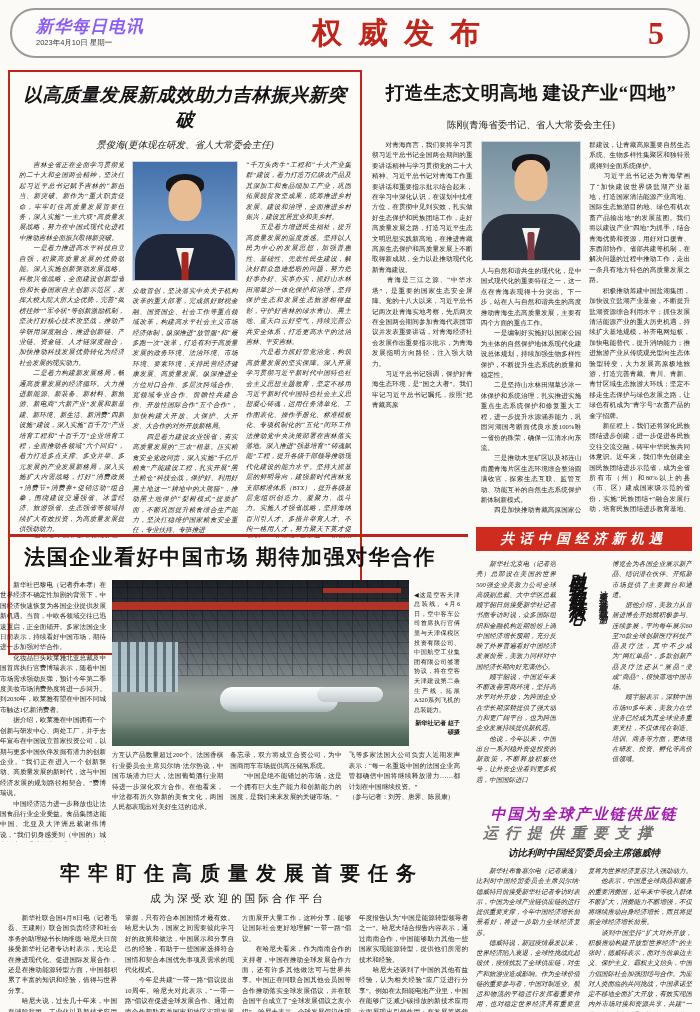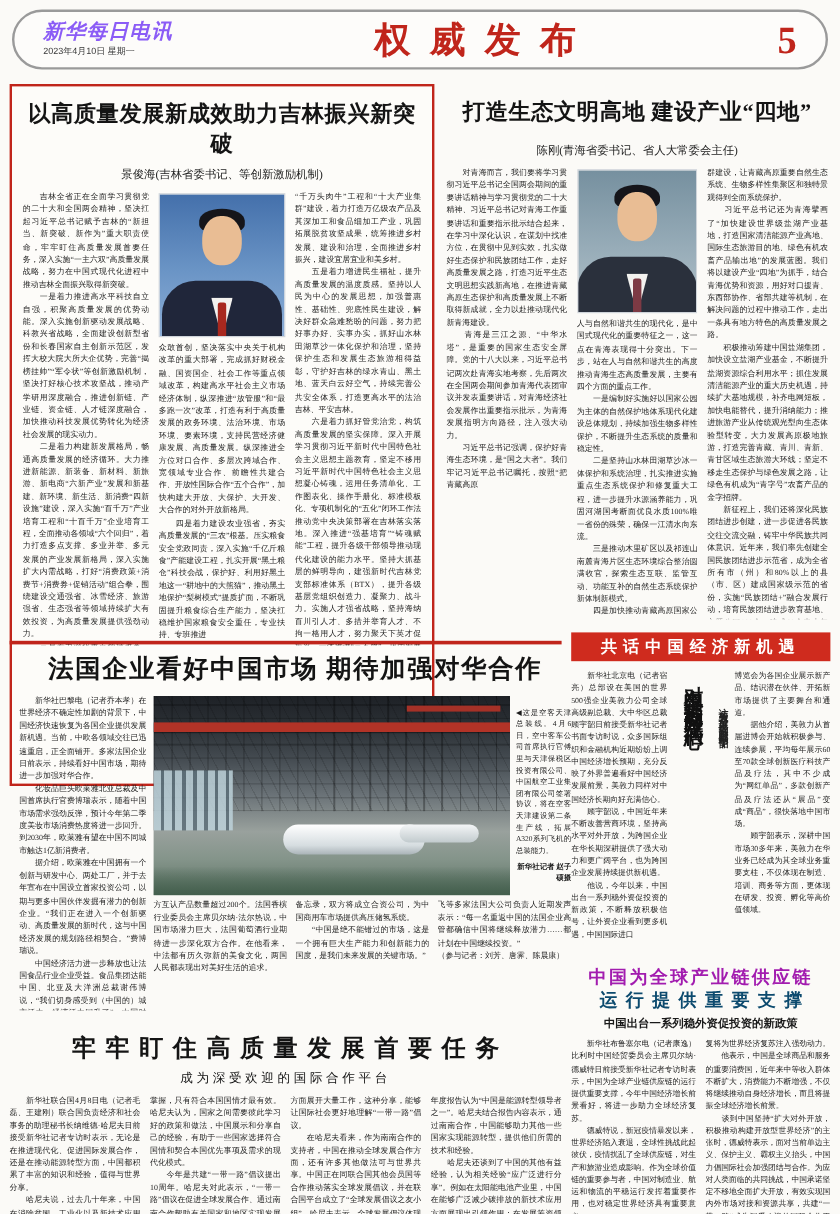--- a/index.html
+++ b/index.html
@@ -21,21 +21,21 @@
   .date{font-size:7.5px;color:#3a3a3a;font-family:"Liberation Sans",sans-serif;margin-top:2px;}
   .section-title{flex:1;text-align:center;font-size:30px;font-weight:900;color:#c0251b;letter-spacing:16px;text-indent:16px;}
   .page-no{font-size:32px;font-weight:900;color:#c0251b;}
   
   .art-head{font-weight:900;text-align:center;color:#141414;}
   .byline{text-align:center;font-size:9.5px;color:#222;}
   .cols{display:flex;overflow:hidden;}
   .tcol{flex:1;font-size:6.6px;line-height:1.58;text-align:justify;white-space:pre-line;overflow:hidden;color:#1c1c1c;}
   
   #jilin{left:8px;top:70px;width:354px;height:585px;box-sizing:border-box;
-    border:2.5px solid #c0251b;padding:8px 9px 6px;background:#fdfcf9;}
+    border:2.5px solid #c0251b;padding:8px 9px 6px;background:#fdfcf9;font-style:italic;}
   #jilin .art-head{font-size:18.5px;letter-spacing:.5px;margin:2px 0 7px;}
   #jilin .byline{margin-bottom:8px;}
   #jilin .cols{gap:8px;height:378px;}
   #qinghai{left:370px;top:70px;width:322px;height:458px;box-sizing:border-box;padding:10px 2px 6px;}
   #qinghai .art-head{font-size:18.5px;letter-spacing:.5px;margin:0 0 14px;}
   #qinghai .byline{margin-bottom:8px;}
   #qinghai .cols{gap:8px;height:376px;}
   
   .portrait{height:118px;margin:1px 0 5px;position:relative;overflow:hidden;border:1px solid #cfd4da;}
   .p-bg1{background:linear-gradient(180deg,#4470ab 0%,#6b95c6 55%,#8cadd6 100%);}
@@ -43,21 +43,21 @@
   .p-hair{position:absolute;top:12px;left:50%;transform:translateX(-50%);width:38px;height:20px;background:#15151a;border-radius:50% 50% 35% 35%;}
   .p-head{position:absolute;top:18px;left:50%;transform:translateX(-50%);width:33px;height:41px;background:#e9bd94;border-radius:46% 46% 44% 44%;}
   .p-suit{position:absolute;bottom:-4px;left:50%;transform:translateX(-50%);width:100px;height:50px;background:#20263a;border-radius:28px 28px 0 0;}
   .p-suit2{background:#2a303c;}
   .p-shirt{position:absolute;bottom:-2px;left:50%;transform:translateX(-50%);width:18px;height:34px;background:#f3f2ef;clip-path:polygon(0 0,100% 0,50% 100%);}
   .p-tie{position:absolute;bottom:-2px;left:50%;transform:translateX(-50%);width:7px;height:30px;background:#a8281f;border-radius:2px;}
   .p-tie2{background:#7d3a44;}
   
   #sep-red{left:8px;top:534px;width:460px;height:3px;background:#c0251b;}
   
-  #france{left:16px;top:543px;width:460px;}
+  #france{left:0;top:543px;width:460px;}
   #france .art-head{font-size:21px;letter-spacing:1.5px;margin:0 0 9px;}
   #france .body-row{display:flex;gap:6px;}
   #france .lead-col{width:106px;flex:none;height:262px;}
   #france .right-zone{width:348px;flex:none;}
   #france .photo-row{display:flex;gap:5px;}
   #factory-photo{width:297px;height:166px;position:relative;overflow:hidden;flex:none;
     background:linear-gradient(180deg,#1e2126 0%,#2c3136 16%,#454c52 32%,#6b7378 50%,#99a19d 68%,#84948a 82%,#5c7263 100%);}
   .truss{position:absolute;left:0;top:0;width:100%;height:58%;
     background:
       repeating-linear-gradient(90deg,rgba(0,0,0,.30) 0 1px,transparent 1px 15px),
@@ -75,49 +75,49 @@
     background:linear-gradient(180deg,rgba(90,110,95,0) 0%,#44604e 100%);}
   #france .cap-col{width:46px;flex:none;font-size:6.2px;line-height:1.55;text-align:justify;white-space:pre-line;overflow:hidden;color:#1c1c1c;}
   #france .cap-credit{font-weight:bold;margin-top:3px;text-align:right;}
   #france .under-row{display:flex;gap:7px;margin-top:4px;height:92px;}
   
   #un{left:8px;top:860px;width:460px;}
   #un .art-head{font-size:20px;letter-spacing:8px;text-indent:8px;margin:0 0 5px;}
   #un .sub{font-size:10.5px;text-align:center;letter-spacing:3px;margin-bottom:7px;color:#141414;}
   #un .cols{gap:8px;height:104px;}
   
-  #huashi{left:476px;top:527px;width:216px;height:481px;}
+  #huashi{left:476px;top:527px;width:216px;height:481px;font-style:italic;}
   #huashi .banner{height:24px;background:#cf2b1e;color:#ffffff;font-size:13.5px;font-weight:900;
     letter-spacing:5px;display:flex;align-items:center;justify-content:center;font-family:"Liberation Sans",sans-serif;}
   #huashi .a1{display:flex;gap:5px;margin-top:8px;height:236px;}
   #huashi .a1 .tcol{font-size:6.5px;}
   .vtitle{writing-mode:vertical-rl;font-size:16px;font-weight:900;letter-spacing:3px;color:#111;width:26px;flex:none;text-align:start;}
   .vsub{writing-mode:vertical-rl;font-size:8px;font-weight:bold;letter-spacing:2px;color:#222;width:15px;flex:none;margin-top:24px;}
   #huashi .a2{margin-top:10px;}
   #huashi .a2 .h-line1{font-size:15px;font-weight:900;text-align:center;letter-spacing:2px;color:#a21caf;}
-  #huashi .a2 .h-line2{font-size:15px;font-weight:900;text-align:center;letter-spacing:7px;text-indent:7px;color:#0c4a6e;}
+  #huashi .a2 .h-line2{font-size:15px;font-weight:900;text-align:left;letter-spacing:7px;text-indent:7px;color:#737373;}
   #huashi .a2 .sub{font-size:9.5px;font-weight:bold;text-align:center;margin:4px 0 6px;color:#191919;}
   #huashi .a2 .cols{gap:8px;height:150px;}
   #huashi .a2 .tcol{font-size:6.5px;}
 </style>
 </head>
 <body>
 
 <div id="masthead" class="abs">
   <div class="brand-block">
     <div class="brand">新华每日电讯</div>
     <div class="date">2023年4月10日 星期一</div>
   </div>
   <div class="section-title">权威发布</div>
   <div class="page-no">5</div>
 </div>
 
 <div id="jilin" class="abs">
   <div class="art-head">以高质量发展新成效助力吉林振兴新突破</div>
-  <div class="byline">景俊海(吉林省委书记、等创新激励机制)</div>
+  <div class="byline">景俊海(更体现在研发、省人大常委会主任)</div>
   <div class="cols">
     <div class="tcol">　　吉林全省正在全面学习贯彻党的二十大和全国两会精神，坚决扛起习近平总书记赋予吉林的“新担当、新突破、新作为”重大职责使命，牢牢盯住高质量发展首要任务，深入实施“一主六双”高质量发展战略，努力在中国式现代化进程中推动吉林全面振兴取得新突破。
 　　一是着力推进高水平科技自立自强，积聚高质量发展的优势动能。深入实施创新驱动发展战略、科教兴省战略，全面建设创新型省份和长春国家自主创新示范区，发挥大校大院大所大企优势，完善“揭榜挂帅”“军令状”等创新激励机制，坚决打好核心技术攻坚战，推动产学研用深度融合，推进创新链、产业链、资金链、人才链深度融合，加快推动科技发展优势转化为经济社会发展的现实动力。
 　　二是着力构建新发展格局，畅通高质量发展的经济循环。大力推进新能源、新装备、新材料、新旅游、新电商“六新产业”发展和新基建、新环境、新生活、新消费“四新设施”建设，深入实施“百千万”产业培育工程和“十百千万”企业培育工程，全面推动各领域“六个回归”，着力打造多点支撑、多业并举、多元发展的产业发展新格局，深入实施扩大内需战略，打好“消费政策+消费节+消费券+促销活动”组合拳，围绕建设交通强省、冰雪经济、旅游强省、生态强省等领域持续扩大有效投资，为高质量发展提供强劲动力。
 　　三是着力深化重点领域改革，破除高质量发展的体制障碍。坚持解放思想、开放包容、政企搞活，突出以“改”为先、以“改”促活、以“改”赋机，狠抓干部敢为、地方敢闯、企业敢干、群</div>
     <div class="tcol" style="white-space:normal;">
       <div class="portrait p-bg1">
         <div class="p-hair"></div>
         <div class="p-head"></div>
         <div class="p-suit"></div>
@@ -224,21 +224,21 @@
 　　他说，今年以来，中国出台一系列稳外资促投资的新政策，不断释放积极信号，让外资企业看到更多机遇，中国国际进口</div>
     <div class="vtitle">对中国经济长期向好充满信心</div>
     <div class="vsub">访美敦力全球高级副总裁顾宇韶</div>
     <div class="tcol">博览会为各国企业展示新产品、结识潜在伙伴、开拓新市场提供了主要舞台和通道。
 　　据他介绍，美敦力从首届进博会开始就积极参与、连续参展，平均每年展示60至70款全球创新医疗科技产品及疗法，其中不少成为“网红单品”，多款创新产品及疗法还从“展品”变成“商品”，很快落地中国市场。
 　　顾宇韶表示，深耕中国市场30多年来，美敦力在华业务已经成为其全球业务重要支柱，不仅体现在制造、培训、商务等方面，更体现在研发、投资、孵化等高价值领域。</div>
   </div>
   <div class="a2">
     <div class="h-line1">中国为全球产业链供应链</div>
     <div class="h-line2">运行提供重要支撑</div>
-    <div class="sub">中国出台一系列稳外资促投资的新政策</div>
+    <div class="sub">访比利时中国经贸委员会主席德威特</div>
     <div class="cols">
       <div class="tcol">　　新华社布鲁塞尔电（记者康逸）比利时中国经贸委员会主席贝尔纳·德威特日前接受新华社记者专访时表示，中国为全球产业链供应链的运行提供重要支撑，今年中国经济增长前景看好，将进一步助力全球经济复苏。
 　　德威特说，新冠疫情暴发以来，世界经济陷入衰退，全球性挑战此起彼伏，疫情扰乱了全球供应链，对生产和旅游业造成影响。作为全球价值链的重要参与者，中国对制造业、航运和物流的平稳运行发挥着重要作用，也对稳定世界经济具有重要意义。
 　　国际货币基金组织1月30日发布《世界经济展望报告》更新内容，将2023年中国经济增速预期由4.4%调高至5.2%。
 　　德威特表示，中国在疫情期间连年实现经济正增长，不少国际机构也普遍看好中国经济，认为中国经济的进一步恢</div>
       <div class="tcol">复将为世界经济复苏注入强劲动力。
 　　他表示，中国是全球商品和服务的重要消费国，近年来中等收入群体不断扩大，消费能力不断增强，不仅将继续推动自身经济增长，而且将提振全球经济增长前景。
 　　谈到中国坚持“扩大对外开放，积极推动构建开放型世界经济”的主张时，德威特表示，面对当前单边主义、保护主义、霸权主义抬头，中国力倡国际社会加强团结与合作。为应对人类面临的共同挑战，中国承诺坚定不移地全面扩大开放，有效实现国内外市场对接和资源共享，共建“一带一路”成为深受欢迎的国际合作平台，是多边主义的有力践行。
 　　德威特说，近年来，欧中经贸合作不断加深，双方将彼此市场视作重要机遇，双边贸易在过去十年中增长迅速，未来也将保持这一趋势。</div>
     </div>

